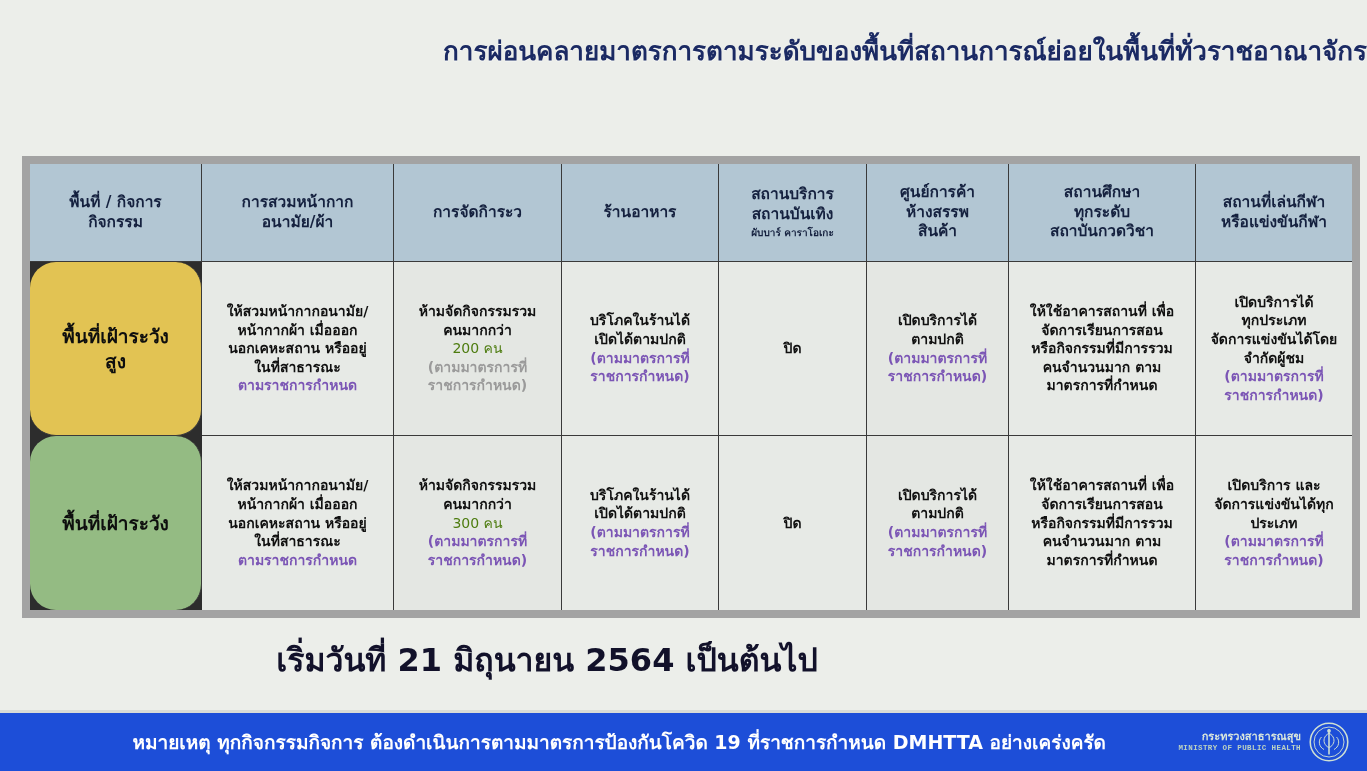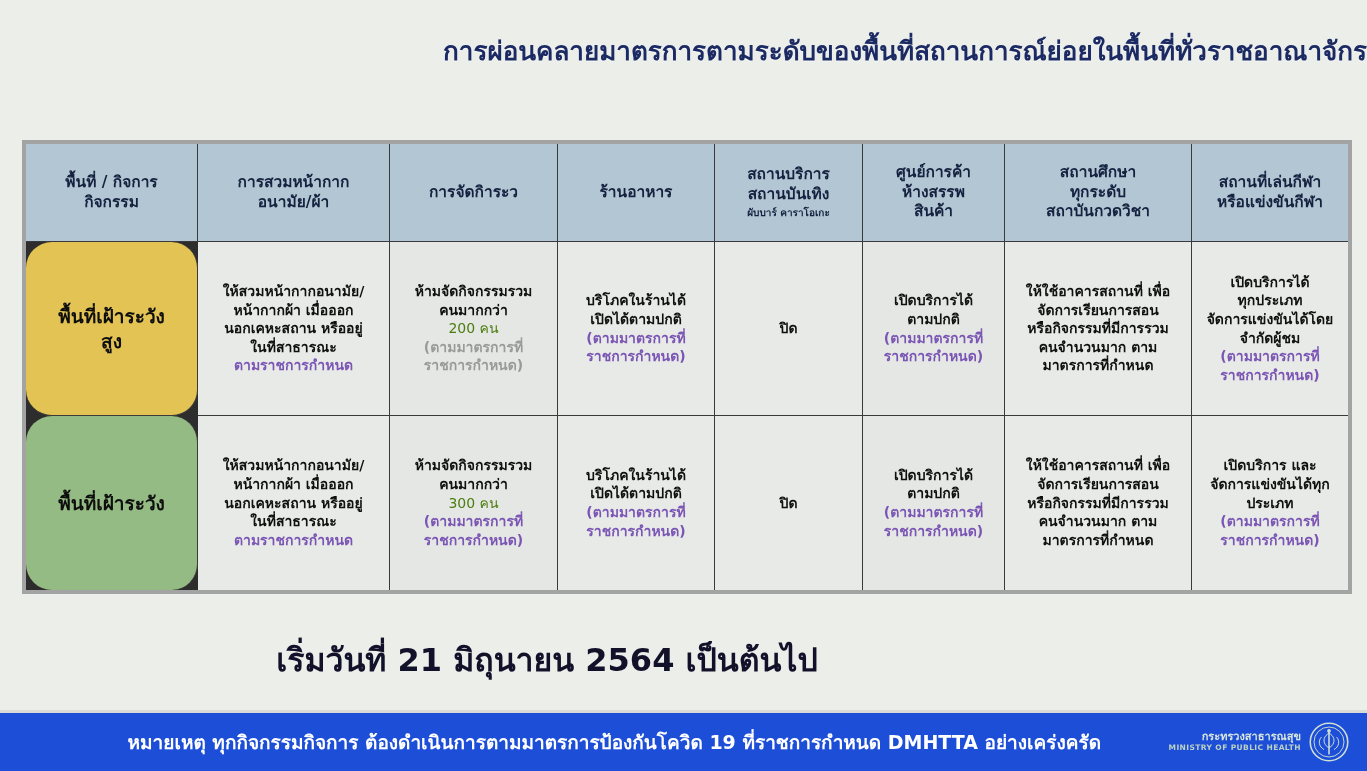--- a/index.html
+++ b/index.html
@@ -22,22 +22,23 @@
   }
   
   .table-wrap{
     position:absolute;left:22px;top:140px;width:1322px;
   }
   table.measures{
     border-collapse:separate;
     border-spacing:0;
     width:1322px;
     table-layout:fixed;
-    border:4px solid #a3a3a3;
+    border:8px solid #a3a3a3;
     background:#2d2d2d;
+    margin-top:16px;
   }
   table.measures th,
   table.measures td{
     border-right:1px solid #3a3a3a;
     border-bottom:1px solid #3a3a3a;
     vertical-align:middle;
     text-align:center;
     padding:4px 6px;
     box-sizing:border-box;
   }
@@ -104,21 +105,21 @@
     color:#ffffff;
     font-size:19px;
     font-weight:bold;
     padding-left:60px;
   }
   .moph{
     display:flex;align-items:center;gap:8px;
     padding-right:18px;
     color:#cfe0d3;
   }
-  .moph-text{text-align:right;line-height:1.15;}
+  .moph-text{text-align:right;line-height:1.15;font-family:Liberation Mono, monospace;}
   .moph-th{font-size:11px;font-weight:bold;color:#d8e6dc;display:block;}
   .moph-en{font-size:7.5px;font-weight:bold;letter-spacing:.4px;color:#bcd2c2;display:block;}
   .moph-logo{width:40px;height:40px;flex:0 0 40px;}
 </style>
 </head>
 <body style="background: rgb(236, 238, 234);">
 
 <div class="page-title" style="color: rgb(27, 42, 99);">การผ่อนคลายมาตรการตามระดับของพื้นที่สถานการณ์ย่อยในพื้นที่ทั่วราชอาณาจักร</div>
 
 <div class="table-wrap">

